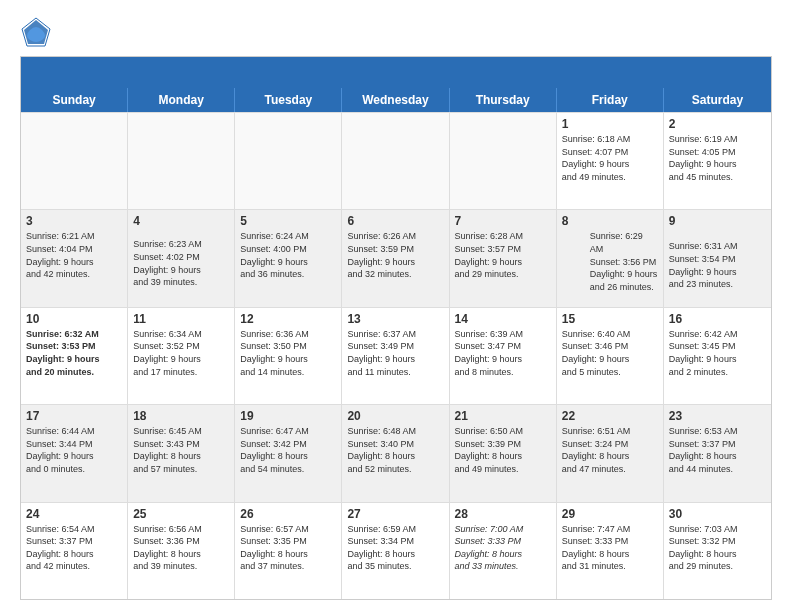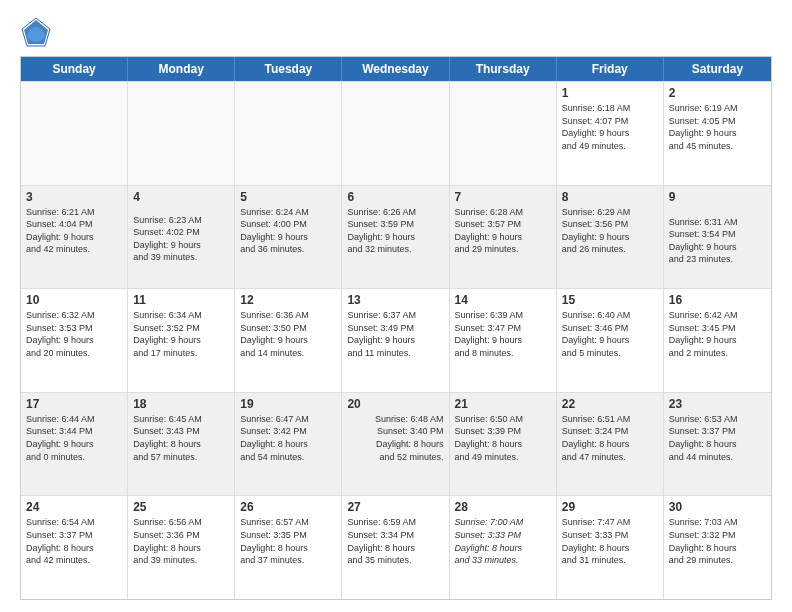--- a/index.html
+++ b/index.html
@@ -62,20 +62,21 @@
       grid-template-columns: repeat(7, 1fr);
       background: #2a6db5;
     }
     .cal-header-cell {
       color: #fff;
       font-size: 12px;
       font-weight: bold;
       text-align: center;
       padding: 5px 4px;
       border-right: 1px solid #4a8dd5;
+      margin-top: 31px;
     }
     .cal-header-cell:last-child { border-right: none; }
     .cal-body {
       flex: 1;
       display: flex;
       flex-direction: column;
     }
     .cal-row {
       display: grid;
       grid-template-columns: repeat(7, 1fr);
@@ -191,37 +192,37 @@
           </div>
           <div class="cal-cell shaded">
             <span class="day-num">7</span>
             <div class="day-info" style="white-space: pre-line;">Sunrise: 6:28 AM
 Sunset: 3:57 PM
 Daylight: 9 hours
 and 29 minutes.</div>
           </div>
           <div class="cal-cell shaded">
             <span class="day-num">8</span>
-            <div class="day-info" style="white-space: pre-line;">Sunrise: 6:29 AM
+            <div class="day-info" style="white-space: pre-line; margin-left: 28px;">Sunrise: 6:29 AM
 Sunset: 3:56 PM
 Daylight: 9 hours
 and 26 minutes.</div>
           </div>
           <div class="cal-cell shaded">
             <span class="day-num">9</span>
             <div class="day-info" style="white-space: pre-line; margin-top: 12px;">Sunrise: 6:31 AM
 Sunset: 3:54 PM
 Daylight: 9 hours
 and 23 minutes.</div>
           </div>
         </div>
         <div class="cal-row">
           <div class="cal-cell">
             <span class="day-num">10</span>
-            <div class="day-info" style="white-space: pre-line;">Sunrise: 6:32 AM
+            <div class="day-info" style="white-space: pre-line; font-weight: bold;">Sunrise: 6:32 AM
 Sunset: 3:53 PM
 Daylight: 9 hours
 and 20 minutes.</div>
           </div>
           <div class="cal-cell">
             <span class="day-num">11</span>
             <div class="day-info" style="white-space: pre-line;">Sunrise: 6:34 AM
 Sunset: 3:52 PM
 Daylight: 9 hours
 and 17 minutes.</div>
@@ -279,21 +280,21 @@
           </div>
           <div class="cal-cell shaded">
             <span class="day-num">19</span>
             <div class="day-info" style="white-space: pre-line;">Sunrise: 6:47 AM
 Sunset: 3:42 PM
 Daylight: 8 hours
 and 54 minutes.</div>
           </div>
           <div class="cal-cell shaded">
             <span class="day-num">20</span>
-            <div class="day-info" style="white-space: pre-line; text-align: right;">Sunrise: 6:48 AM
+            <div class="day-info" style="white-space: pre-line;">Sunrise: 6:48 AM
 Sunset: 3:40 PM
 Daylight: 8 hours
 and 52 minutes.</div>
           </div>
           <div class="cal-cell shaded">
             <span class="day-num">21</span>
             <div class="day-info" style="white-space: pre-line;">Sunrise: 6:50 AM
 Sunset: 3:39 PM
 Daylight: 8 hours
 and 49 minutes.</div>

